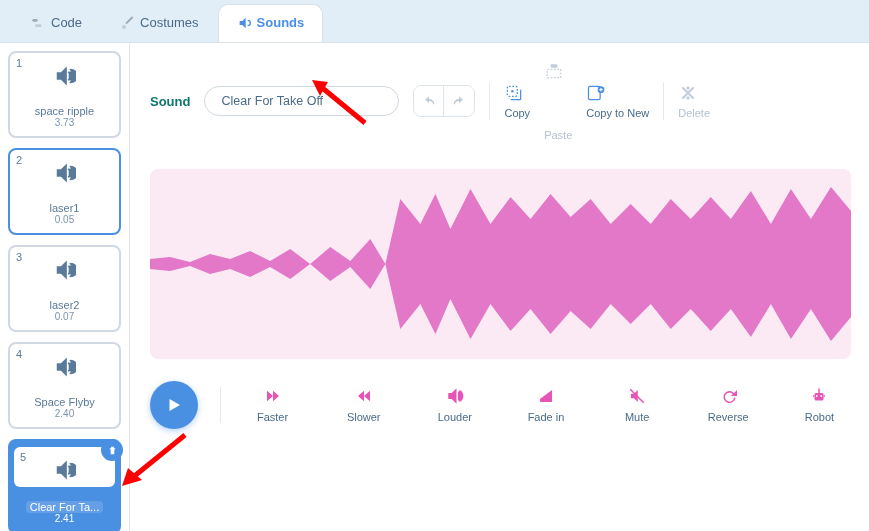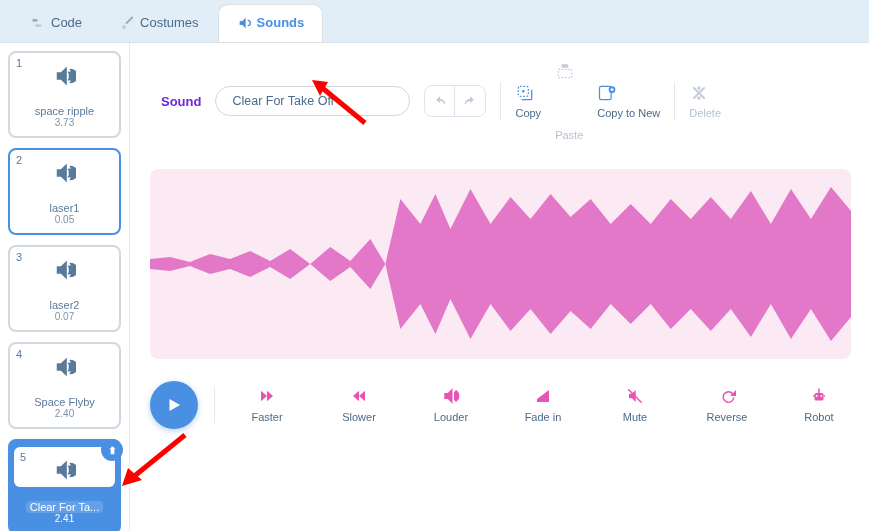--- a/index.html
+++ b/index.html
@@ -25,41 +25,41 @@
   .sound-item.selected { border-color: #4a90e2; background: #4a90e2; }
   .sound-item.selected .name, .sound-item.selected .dur, .sound-item.selected .num { color: #fff; }
   .sound-item.selected .name { background: rgba(255,255,255,0.15); border-radius: 4px; padding: 0 4px;}
   .sound-item.selected .white-box { background: #fff; border-radius: 6px; width: 100%; padding: 6px 0 2px; display:flex; flex-direction:column; align-items:center; position: relative;}
   .sound-item.selected .white-box .num { color: #5a7a9a; }
   .delete-badge { position: absolute; top: -8px; right: -8px; width: 22px; height: 22px; border-radius: 50%; background: #4a90e2; display:flex; align-items:center; justify-content:center; }
   .delete-badge svg { fill: #fff; }
   
   .editor { flex: 1; padding: 18px 18px 14px 20px; display: flex; flex-direction: column; }
   .toolbar { display: flex; align-items: center; gap: 14px; }
-  .sound-label { font-size: 13px; color: #6d28d9; font-weight: 600; margin-left: 11px; }
+  .sound-label { font-size: 13px; color: #0f766e; font-weight: 600; }
   .sound-name-input { border: 1.5px solid #d0d8e2; border-radius: 18px; padding: 7px 16px; font-size: 12.5px; color: #4a6b8a; min-width: 120px; outline: none; }
   .btn-group { display: flex; border: 1px solid #dde4ed; border-radius: 8px; overflow: hidden; }
   .btn-group .btn { width: 30px; height: 30px; display:flex; align-items:center; justify-content:center; border-right: 1px solid #dde4ed; }
   .btn-group .btn:last-child { border-right: none; }
   .btn-group .btn svg { fill: #c3cdda; }
   .divider { width: 1px; height: 38px; background: #e3e9f1; }
   .tool-btn { display:flex; flex-direction:column; align-items:flex-start; gap:4px; font-size: 11px; color: #4a6b8a; cursor: pointer; }
   .tool-btn.disabled { color: #b6c2d1; cursor: default; gap: 48px; }
   .tool-btn svg { fill: #4a90e2; }
   .tool-btn.disabled svg { fill: #c3cdda; }
   .tool-btn.delete svg { fill: #c3cdda; }
   .tool-btn.delete { color: #b6c2d1; }
   
   .waveform-container { margin-top: 28px; background: #fbe9f4; border-radius: 8px; height: 190px; position: relative; overflow: hidden; }
   .waveform-container svg { width: 100%; height: 100%; display:block; }
   
   .playback-bar { margin-top: 22px; display: flex; align-items: center; gap: 16px; }
   .play-btn { width: 48px; height: 48px; border-radius: 50%; background: #4a90e2; display:flex; align-items:center; justify-content:center; cursor:pointer; box-shadow: 0 2px 6px rgba(74,144,226,0.4);}
   .play-btn svg { fill: #fff; }
-  .effects { display:flex; gap: 28px; flex:1; justify-content: space-around; padding-left: 20px; border-left: 1px solid #e3e9f1; }
+  .effects { display:flex; gap: 28px; flex:1; justify-content: space-around; padding-left: 20px; border-left: 1px solid #e3e9f1; margin-left: 6px;}
   .effect { display:flex; flex-direction:column; align-items:center; gap:6px; font-size:11px; color:#4a6b8a; cursor:pointer; width: 56px;}
   .effect svg { fill: #e754b5; }
   
   .arrow { position: absolute; pointer-events: none; }
   .arrow svg { display:block; }
 </style>
 </head>
 <body>
 
 <div class="tabs">

